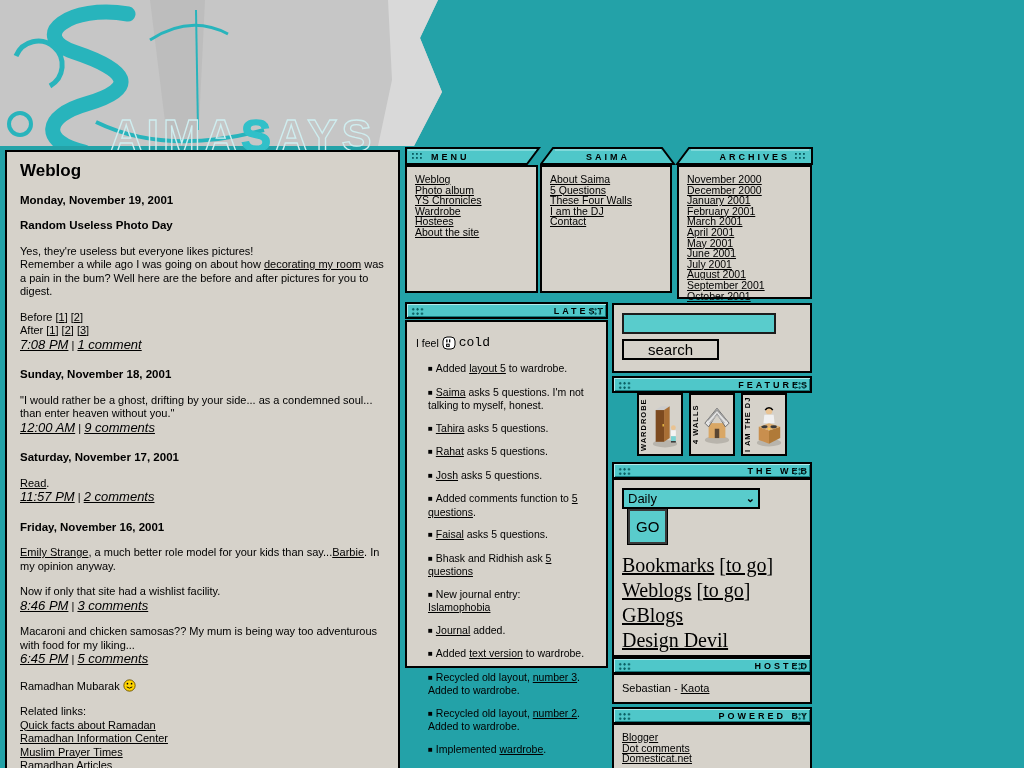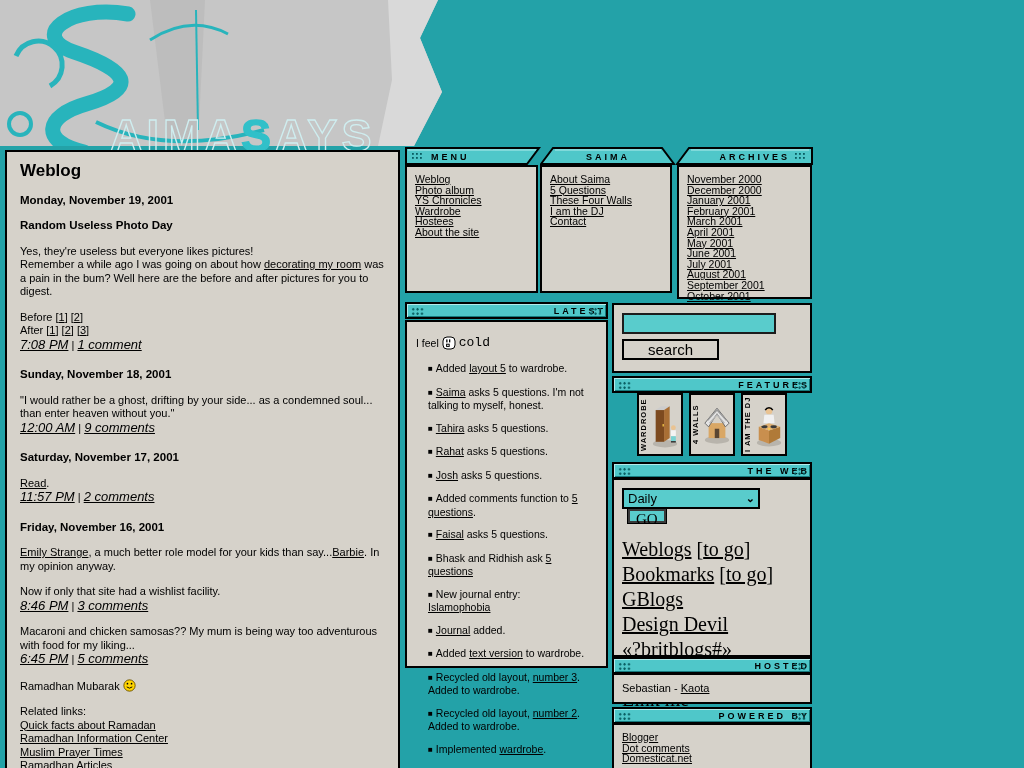--- a/index.html
+++ b/index.html
@@ -77,23 +77,23 @@
               letter-spacing:1px;padding:1px 0 1px 1px;text-align:center;white-space:nowrap;}
   .card-art{flex:1;display:flex;align-items:center;justify-content:center;}
 
   
   #web-box{left:612px;top:478px;width:200px;height:179px;padding:8px;}
   .selwrap{position:relative;display:inline-block;width:138px;vertical-align:top;}
   #web-select{appearance:none;-webkit-appearance:none;width:138px;height:21px;background:var(--input);
               border:2px solid #000;border-radius:0;font-size:13px;padding:0 18px 0 4px;
               font-family:"Liberation Sans",sans-serif;}
   .selwrap .chev{position:absolute;right:5px;top:4px;pointer-events:none;font-weight:bold;font-size:11px;}
-  #go-btn{margin-left:6px;height:14px;font-size:15px;background:var(--input);
+  #go-btn{margin-left:6px;height:35px;font-size:15px;background:var(--input);
           border:2px solid #3a3a3a;outline:1px solid #000;padding:0 6px;
-          font-family:Liberation Serif, serif;}
+          font-family:Liberation Sans, sans-serif;}
   .webline{font-family:"Liberation Serif",serif;font-size:20px;line-height:25px;}
   .webline a{font-family:"Liberation Serif",serif;}
   #web-links{margin-top:9px;}
 
   
   #hosted-box{left:612px;top:673px;width:200px;height:31px;padding:7px 8px;font-size:11px;}
 </style>
 </head>
 <body>
 
@@ -303,22 +303,22 @@
     <span class="dots dr"></span>
   </div>
   <div class="box" id="web-box">
     <span class="selwrap">
       <select id="web-select">
         <option>Daily</option>
       </select>
       <span class="chev">⌄</span>
     </span><button id="go-btn">GO</button>
     <div id="web-links">
+        <div class="webline"><a href="#">Bookmarks</a><span> [</span><a href="#">to go</a><span>]</span></div>
         <div class="webline"><a href="#">Weblogs</a><span> [</span><a href="#">to go</a><span>]</span></div>
-        <div class="webline"><a href="#">Bookmarks</a><span> [</span><a href="#">to go</a><span>]</span></div>
         <div class="webline"><a href="#">GBlogs</a></div>
         <div class="webline"><a href="#">Design Devil</a></div>
         <div class="webline"><a href="#">«?britblogs#»</a></div>
         <div class="webline"><a href="#">«webloggers»</a></div>
         <div class="webline"><a href="#">Link me</a></div>
       </div>
   </div>
 
   <div class="bar" style="left:612px;top:657px;width:200px;">
     <span class="dots dl"></span>

